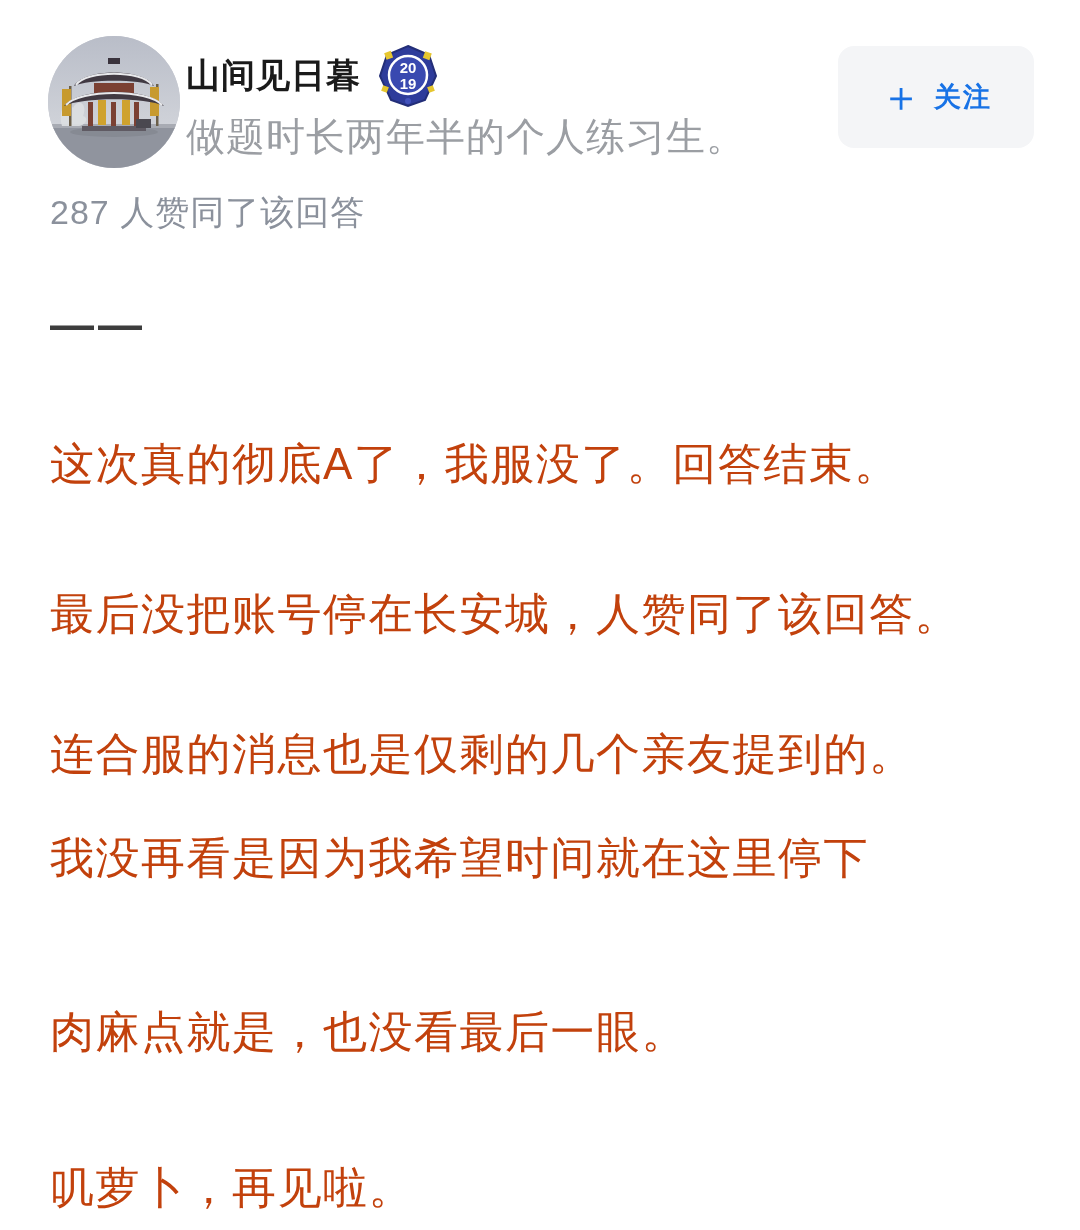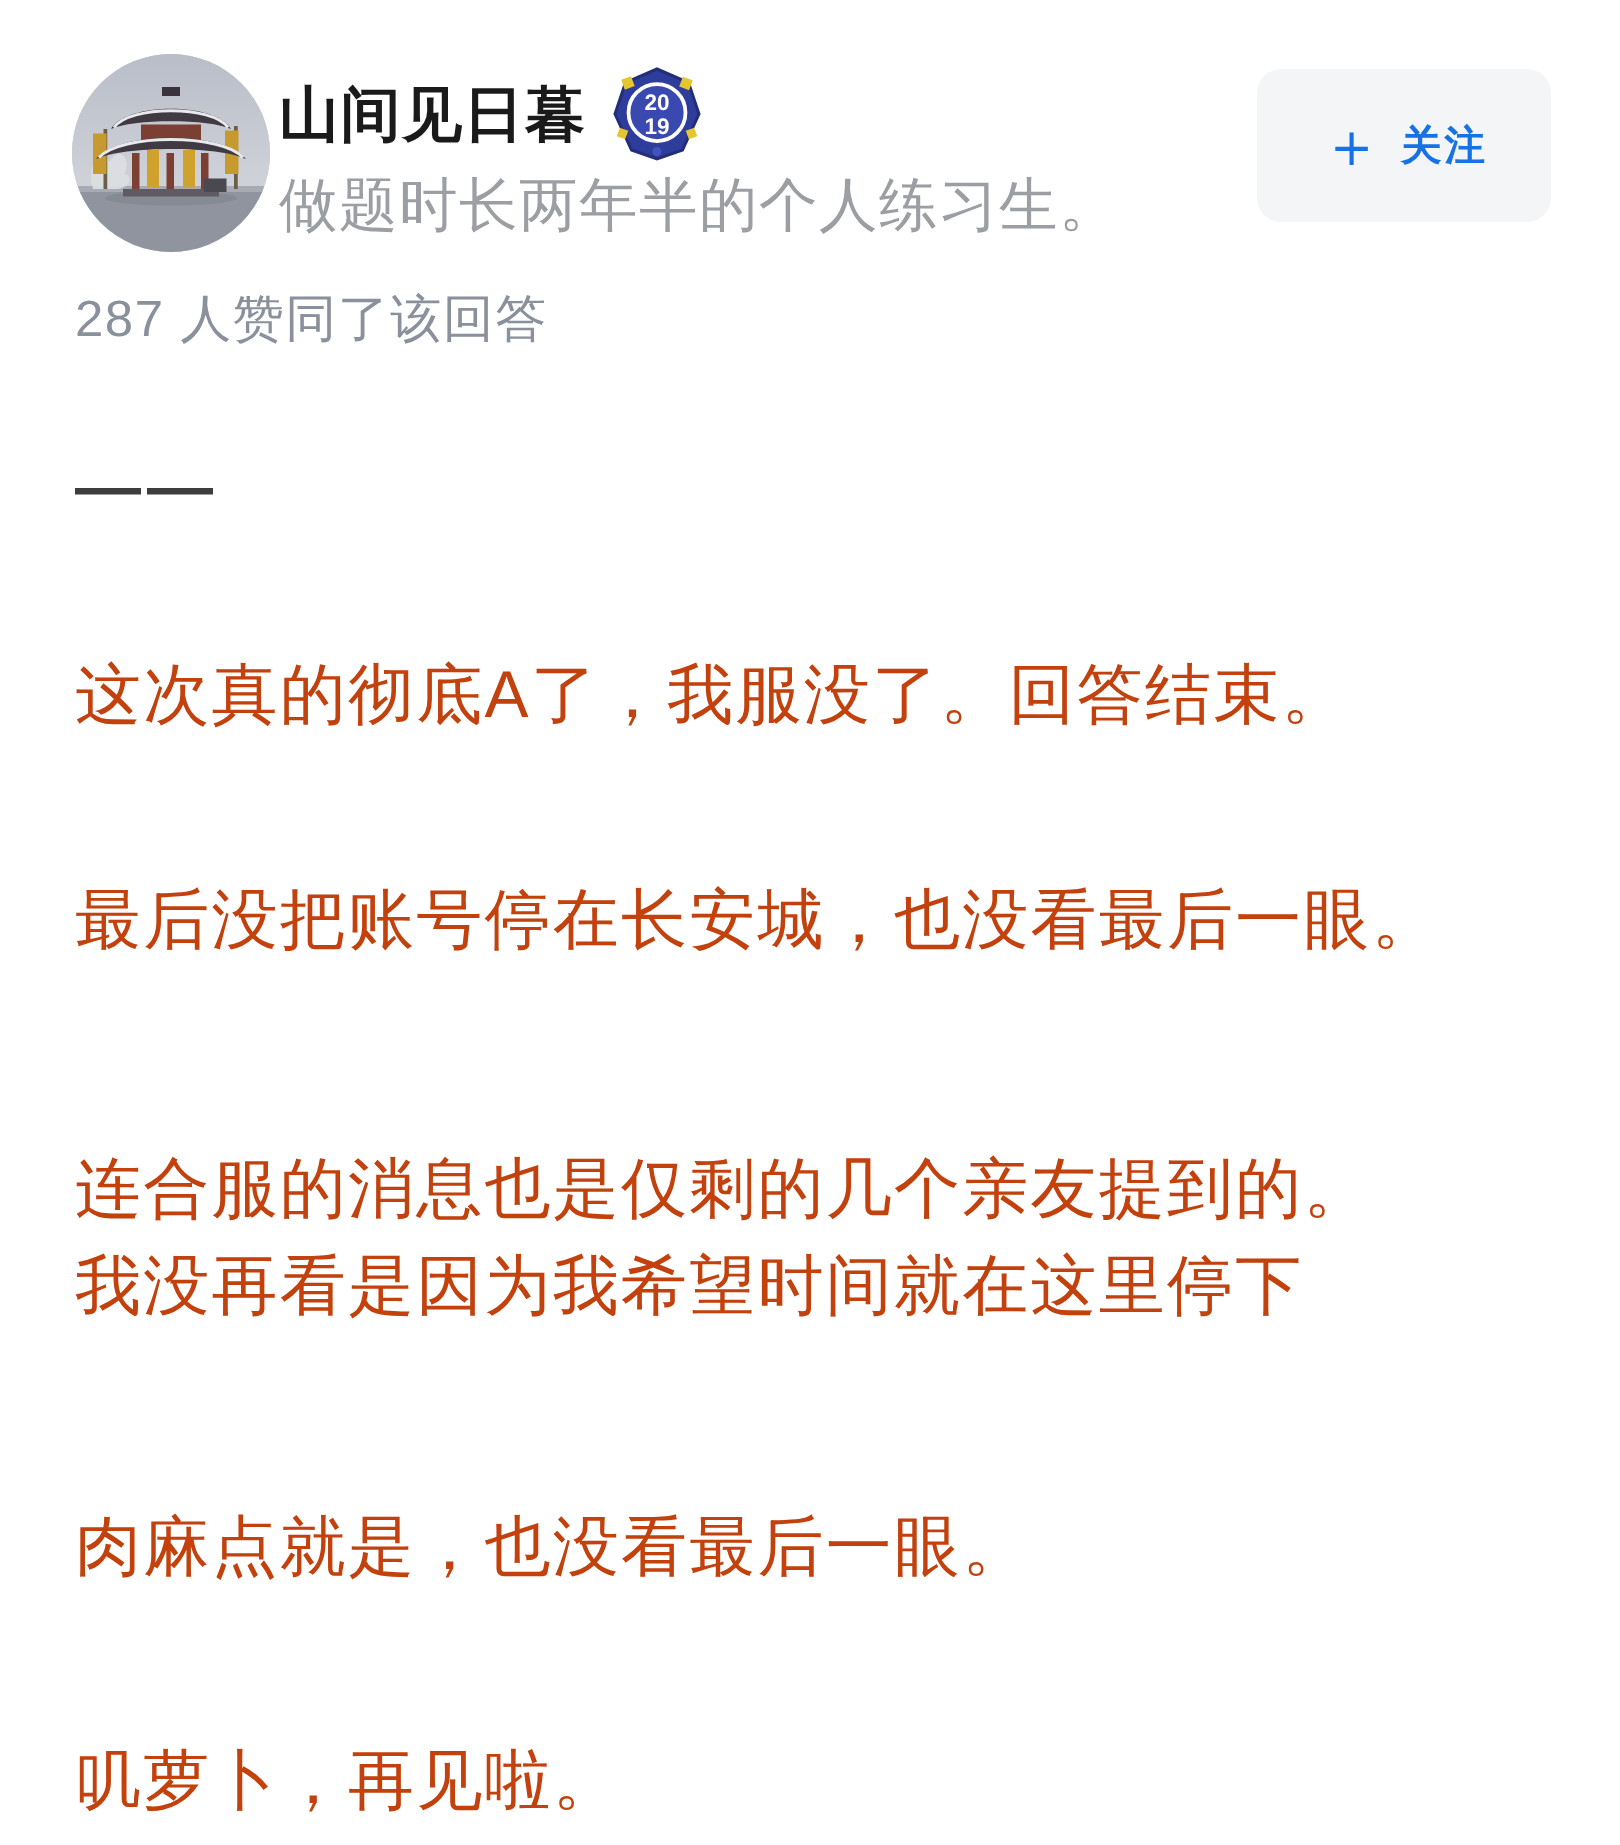--- a/index.html
+++ b/index.html
@@ -14,21 +14,21 @@
   .avatar{
     left:48px;top:36px;width:132px;height:132px;border-radius:50%;
     overflow:hidden;background:#c4c7cf;
   }
   .avatar svg{display:block;width:100%;height:100%;}
 
   .name-row{
     left:186px;top:44px;display:flex;align-items:center;gap:16px;height:64px;
   }
   .username{
-    font-size:40px;font-weight:700;color:#1a1a1a;letter-spacing:1px;white-space:nowrap;font-family:Liberation Mono, monospace;
+    font-size:34px;font-weight:700;color:#1a1a1a;letter-spacing:1px;white-space:nowrap;font-family:Liberation Mono, monospace;
   }
   .badge{width:62px;height:66px;flex:0 0 auto;}
 
   .bio{
     left:186px;top:110px;font-size:39px;color:#9b9ea3;letter-spacing:1px;white-space:nowrap;
   }
 
   .follow-btn{
     top:46px;right:46px;height:102px;padding:0 42px;
     background:#f4f5f7;border:none;border-radius:16px;
@@ -44,21 +44,21 @@
 
   
   .para{
     left:50px;right:40px;font-size:44px;line-height:60px;color:#c2410c;
     letter-spacing:1.5px;white-space:nowrap;
   }
   .para.dash{font-weight:700;color:#3d3d3d;letter-spacing:4px;}
   .p0{top:295px;}
   .p1{top:434px;}
   .p2{top:584px;}
-  .p3{top:724px;margin-top:39px;}
+  .p3{top:724px;}
   .p4{top:828px;}
   .p5{top:1002px;}
   .p6{top:1158px;}
 </style>
 </head>
 <body>
 
 <div class="abs avatar">
   <svg viewBox="0 0 132 132" aria-hidden="true">
     <defs>
@@ -119,17 +119,17 @@
 
 <button class="abs follow-btn">
   <span class="plus">＋</span>
   <span class="label">关注</span>
 </button>
 
 <div class="abs vote-text">287 人赞同了该回答</div>
 
 <div class="abs para dash p0">——</div>
 <div class="abs para p1">这次真的彻底A了，我服没了。回答结束。</div>
-<div class="abs para p2">最后没把账号停在长安城，也没看最后一眼。</div>
+<div class="abs para p2">最后没把账号停在长安城，人赞同了该回答。</div>
 <div class="abs para p3">连合服的消息也是仅剩的几个亲友提到的。</div>
 <div class="abs para p4">我没再看是因为我希望时间就在这里停下</div>
 <div class="abs para p5">肉麻点就是，也没看最后一眼。</div>
 <div class="abs para p6">叽萝卜，再见啦。</div>
 
 </body></html>

